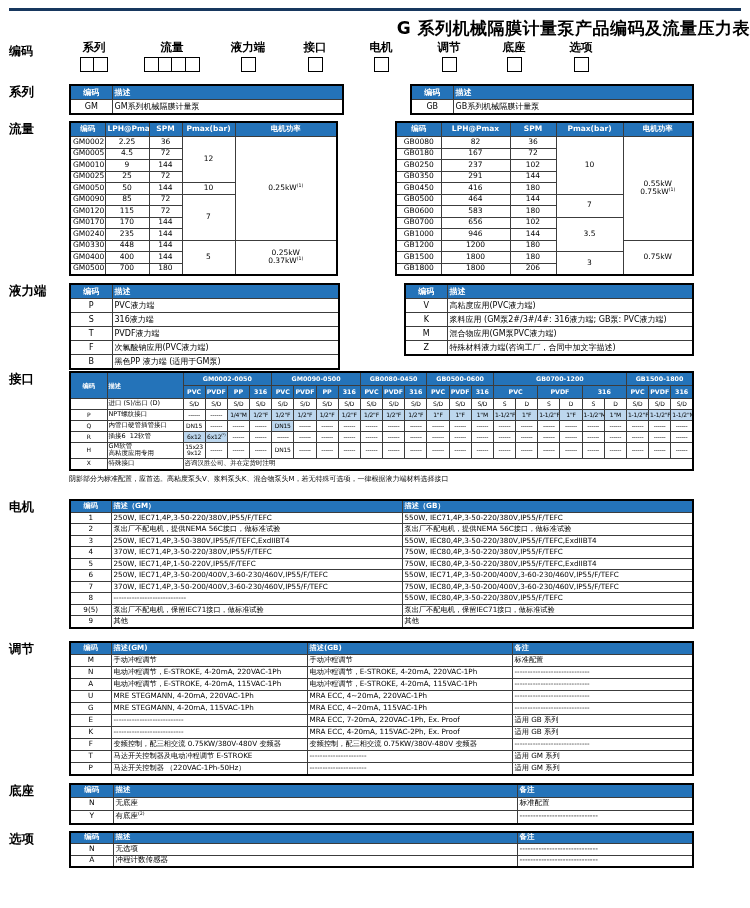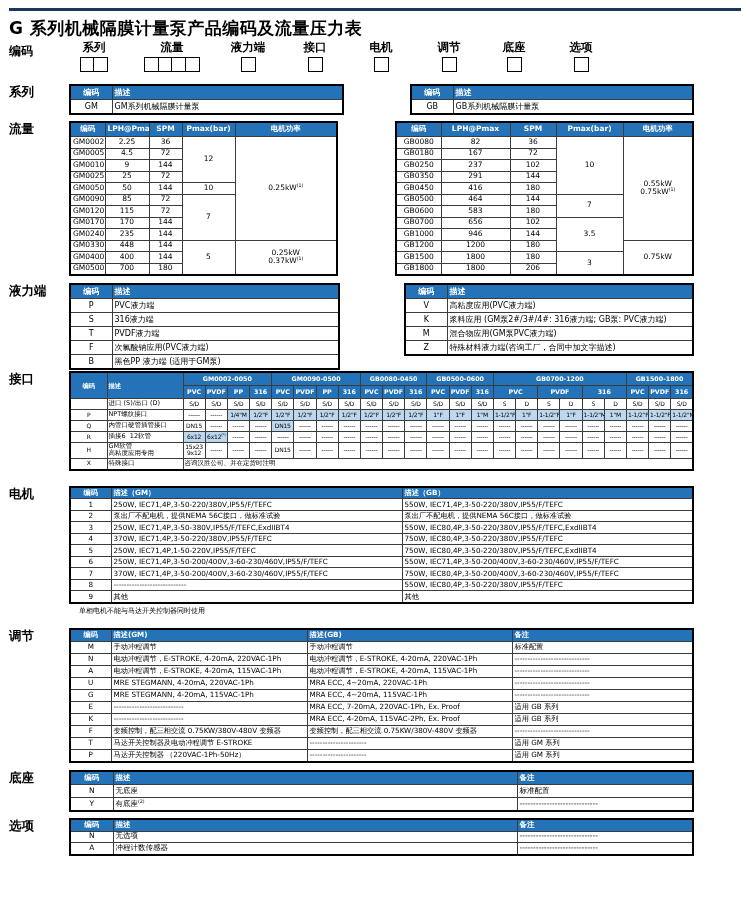--- a/index.html
+++ b/index.html
@@ -1,21 +1,21 @@
 <!DOCTYPE html>
 <html><head>
 <meta charset="utf-8">
 <style>
   html,body{margin:0;padding:0;}
   body{
     width:750px;height:908px;background:#ffffff;position:relative;overflow:hidden;
     font-family:"DejaVu Sans","Liberation Sans",sans-serif;color:#000;
   }
   .top-rule{margin:8px 9px 0 9px;height:3px;background:#17375E;}
-  .title{font-size:17px;font-weight:bold;margin:6px 0 2px 9px;letter-spacing:.5px;}
+  .title{font-size:17px;font-weight:bold;margin:6px 0 2px 9px;letter-spacing:.5px;text-align:right;}
 
   
   .code-row{position:relative;margin-left:9px;height:34px;margin-top:2px;}
   .code-row-label{position:absolute;left:0;top:1px;font-size:12px;font-weight:bold;}
   .code-groups{position:absolute;left:57px;top:0;display:flex;}
   .code-group{display:flex;flex-direction:column;align-items:center;}
   .code-group-label{font-size:11.5px;font-weight:bold;margin-bottom:3px;line-height:1;}
   .code-boxes{display:flex;}
   .code-box{width:13px;height:13px;border:1.5px solid #000;background:#fff;}
   .code-box + .code-box{margin-left:-1.5px;}
@@ -608,20 +608,21 @@
               <td class="c">------</td>
             </tr>
             <tr>
               <td class="c">X</td>
               <td class="l desc">特殊接口</td>
               <td class="l desc" colspan="23">咨询汉胜公司、并在定货时注明</td>
             </tr>
           </tbody>
         </table>
       </div>
+    <div class="fn" style="margin-top:4px">阴影部分为标准配置，应首选。高粘度泵头V、浆料泵头K、混合物泵头M，若无特殊可选项，一律根据液力端材料选择接口</div>
   </div>
 </div>
 
 <div class="section sec-motor">
   <div class="section-label">电机</div>
   <div class="section-content">
     <div id="motor-table">
         <table class="doc t-motor">
           <colgroup>
             <col style="width: 41px;">
@@ -670,28 +671,32 @@
               <td class="c">7</td>
               <td class="l">370W, IEC71,4P,3-50-200/400V,3-60-230/460V,IP55/F/TEFC</td>
               <td class="l">750W, IEC80,4P,3-50-200/400V,3-60-230/460V,IP55/F/TEFC</td>
             </tr>
             <tr>
               <td class="c">8</td>
               <td class="l">----------------------------</td>
               <td class="l">550W, IEC80,4P,3-50-220/380V,IP55/F/TEFC</td>
             </tr>
             <tr>
+              <td class="c">9(5)</td>
+              <td class="l">泵出厂不配电机，保留IEC71接口，做标准试验</td>
+              <td class="l">泵出厂不配电机，保留IEC71接口，做标准试验</td>
+            </tr>
+            <tr>
               <td class="c">9</td>
               <td class="l">其他</td>
               <td class="l">其他</td>
             </tr>
           </tbody>
         </table>
       </div>
-    <div class="fn fn-indent">单相电机不能与马达开关控制器同时使用</div>
   </div>
 </div>
 
 <div class="section sec-adj">
   <div class="section-label">调节</div>
   <div class="section-content">
     <div id="adj-table">
         <table class="doc t-adj">
           <colgroup>
             <col style="width: 41px;">

